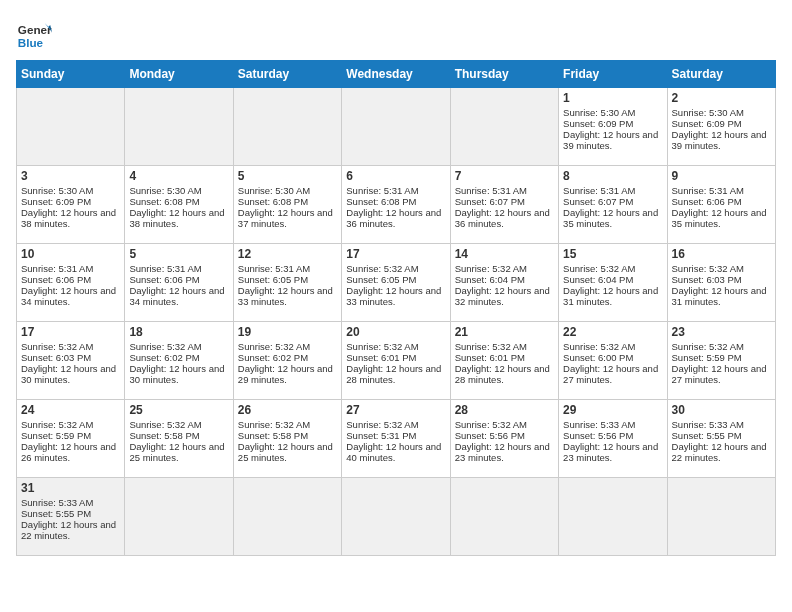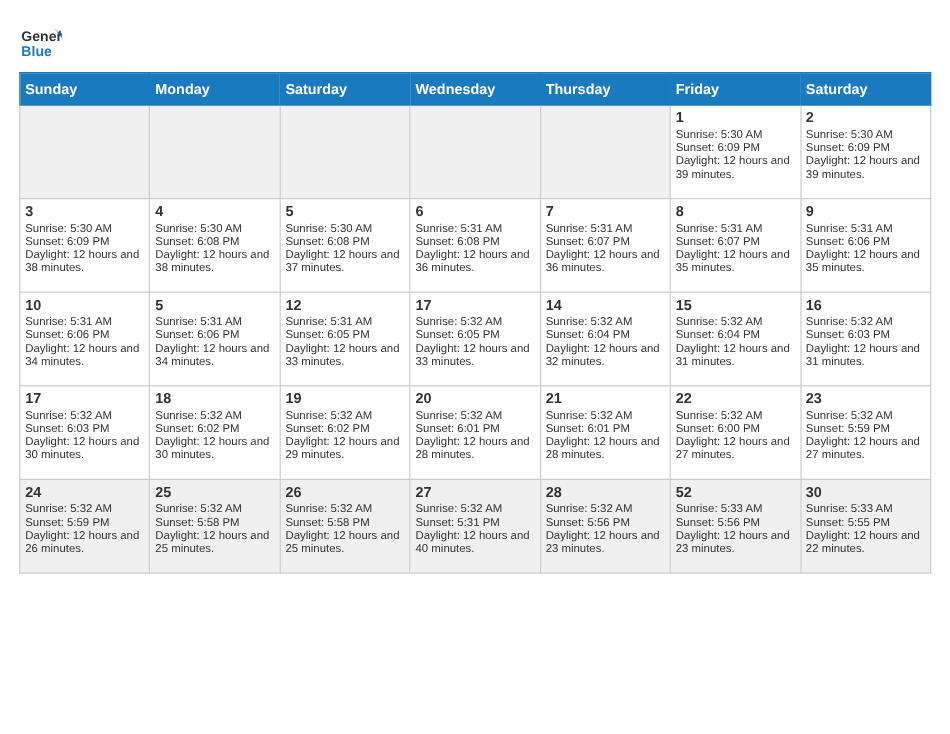--- a/index.html
+++ b/index.html
@@ -281,26 +281,40 @@
           <div>Sunset: 5:31 PM</div>
           <div>Daylight: 12 hours and 40 minutes.</div>
         </td>
         <td>
           <span class="day-num">28</span>
           <div>Sunrise: 5:32 AM</div>
           <div>Sunset: 5:56 PM</div>
           <div>Daylight: 12 hours and 23 minutes.</div>
         </td>
         <td>
-          <span class="day-num">52</span>
+          <span class="day-num">29</span>
           <div>Sunrise: 5:33 AM</div>
           <div>Sunset: 5:56 PM</div>
           <div>Daylight: 12 hours and 23 minutes.</div>
         </td>
         <td>
           <span class="day-num">30</span>
           <div>Sunrise: 5:33 AM</div>
           <div>Sunset: 5:55 PM</div>
           <div>Daylight: 12 hours and 22 minutes.</div>
         </td>
       </tr>
+      <tr>
+        <td>
+          <span class="day-num">31</span>
+          <div>Sunrise: 5:33 AM</div>
+          <div>Sunset: 5:55 PM</div>
+          <div>Daylight: 12 hours and 22 minutes.</div>
+        </td>
+        <td class="empty-cell"></td>
+        <td class="empty-cell"></td>
+        <td class="empty-cell"></td>
+        <td class="empty-cell"></td>
+        <td class="empty-cell"></td>
+        <td class="empty-cell"></td>
+      </tr>
     </tbody>
 </table>
 
 </body></html>

